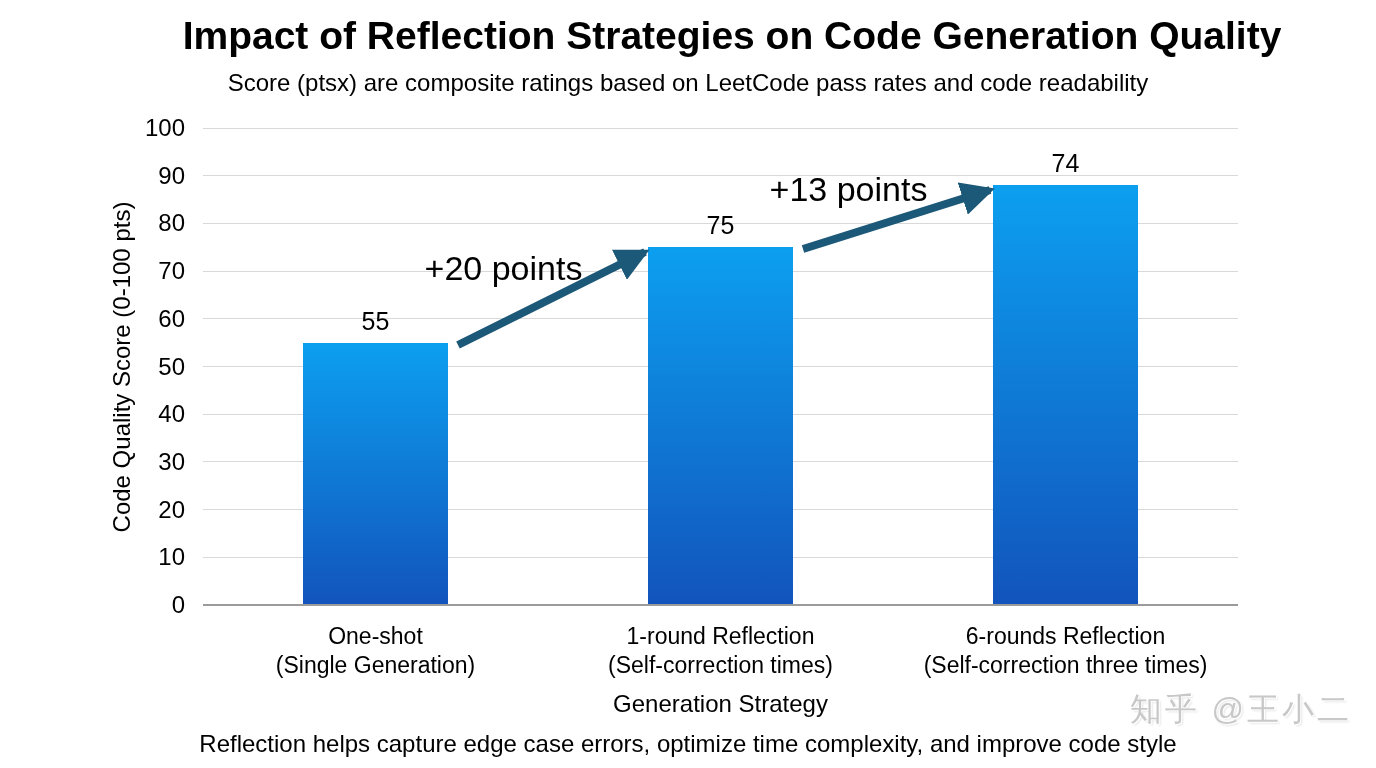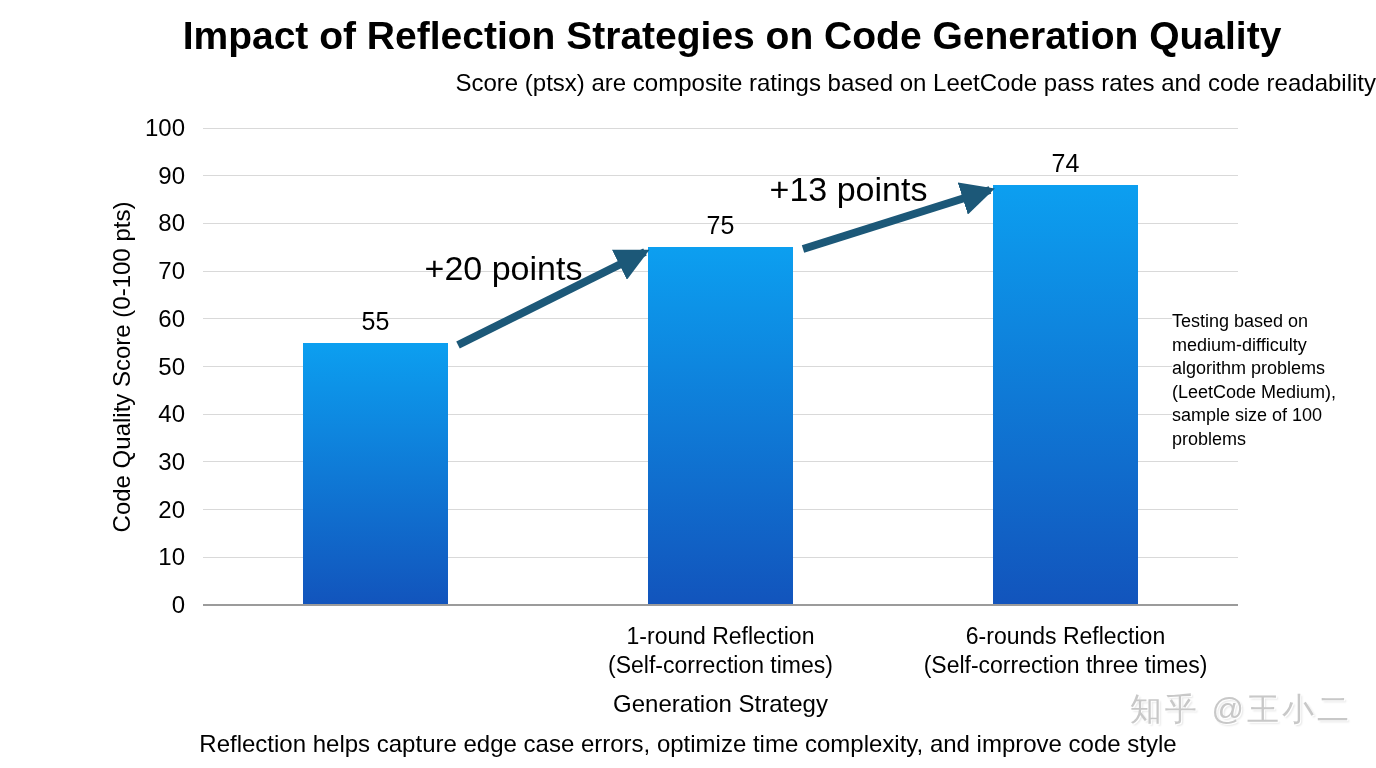--- a/index.html
+++ b/index.html
@@ -10,21 +10,21 @@
     font-family:"Liberation Sans", sans-serif;
     color:#000;
     overflow:hidden;
   }
   .chart-title{
     position:absolute;top:14px;left:0;width:1376px;
     text-align:center;font-size:39px;font-weight:bold;letter-spacing:0px;margin-left:44px;
   }
   .chart-subtitle{
     position:absolute;top:69px;left:0;width:1376px;
-    text-align:right;font-size:24px;font-weight:normal;
+    text-align:center;font-size:24px;font-weight:normal;
   }
   .y-axis-title{
     position:absolute;left:-88px;top:352px;width:420px;height:30px;
     transform:rotate(-90deg);
     text-align:center;font-size:24px;line-height:30px;
   }
   .ytick{
     position:absolute;width:90px;left:95px;height:28px;
     text-align:right;font-size:24px;line-height:28px;
   }
@@ -113,38 +113,41 @@
       <marker id="ah" viewBox="0 0 10 10" refX="8.5" refY="5" markerWidth="4.2" markerHeight="4.2" orient="auto-start-reverse">
         <path d="M 0 0 L 10 5 L 0 10 z" fill="#1C5878"></path>
       </marker>
     </defs>
   <line x1="458" y1="345" x2="645" y2="252" stroke="#1C5878" stroke-width="8" marker-end="url(#ah)"></line>
       <line x1="803" y1="249" x2="990" y2="190" stroke="#1C5878" stroke-width="8" marker-end="url(#ah)"></line>
     </svg>
 
   <div class="x-axis-title">Generation Strategy</div>
 
-  <div class="side-note">Testing based on medium-difficulty algorithm problems (LeetCode Medium), sample size of 100 problems</div>
 
   <div class="chart-footnote">Reflection helps capture edge case errors, optimize time complexity, and improve code style</div>
 
   <div class="watermark">知乎 @王小二</div>
 
 <div class="ytick" style="top: 591px;">0</div>
     <div class="ytick" style="top: 543.3px;">10</div>
     <div class="ytick" style="top: 495.6px;">20</div>
     <div class="ytick" style="top: 447.9px;">30</div>
     <div class="ytick" style="top: 400.2px;">40</div>
     <div class="ytick" style="top: 352.5px;">50</div>
     <div class="ytick" style="top: 304.8px;">60</div>
     <div class="ytick" style="top: 257.1px;">70</div>
     <div class="ytick" style="top: 209.4px;">80</div>
     <div class="ytick" style="top: 161.7px;">90</div>
     <div class="ytick" style="top: 114px;">100</div>
     <div class="bar-value" style="left: 315.5px; top: 306px;">55</div>
+    <div class="xcat" style="left: 205.5px;">
+      <div>One-shot</div>
+      <div>(Single Generation)</div>
+    </div>
     <div class="bar-value" style="left: 660.5px; top: 210px;">75</div>
     <div class="xcat" style="left: 550.5px;">
       <div>1-round Reflection</div>
       <div>(Self-correction times)</div>
     </div>
     <div class="bar-value" style="left: 1005.5px; top: 148px;">74</div>
     <div class="xcat" style="left: 895.5px;">
       <div>6-rounds Reflection</div>
       <div>(Self-correction three times)</div>
     </div>

